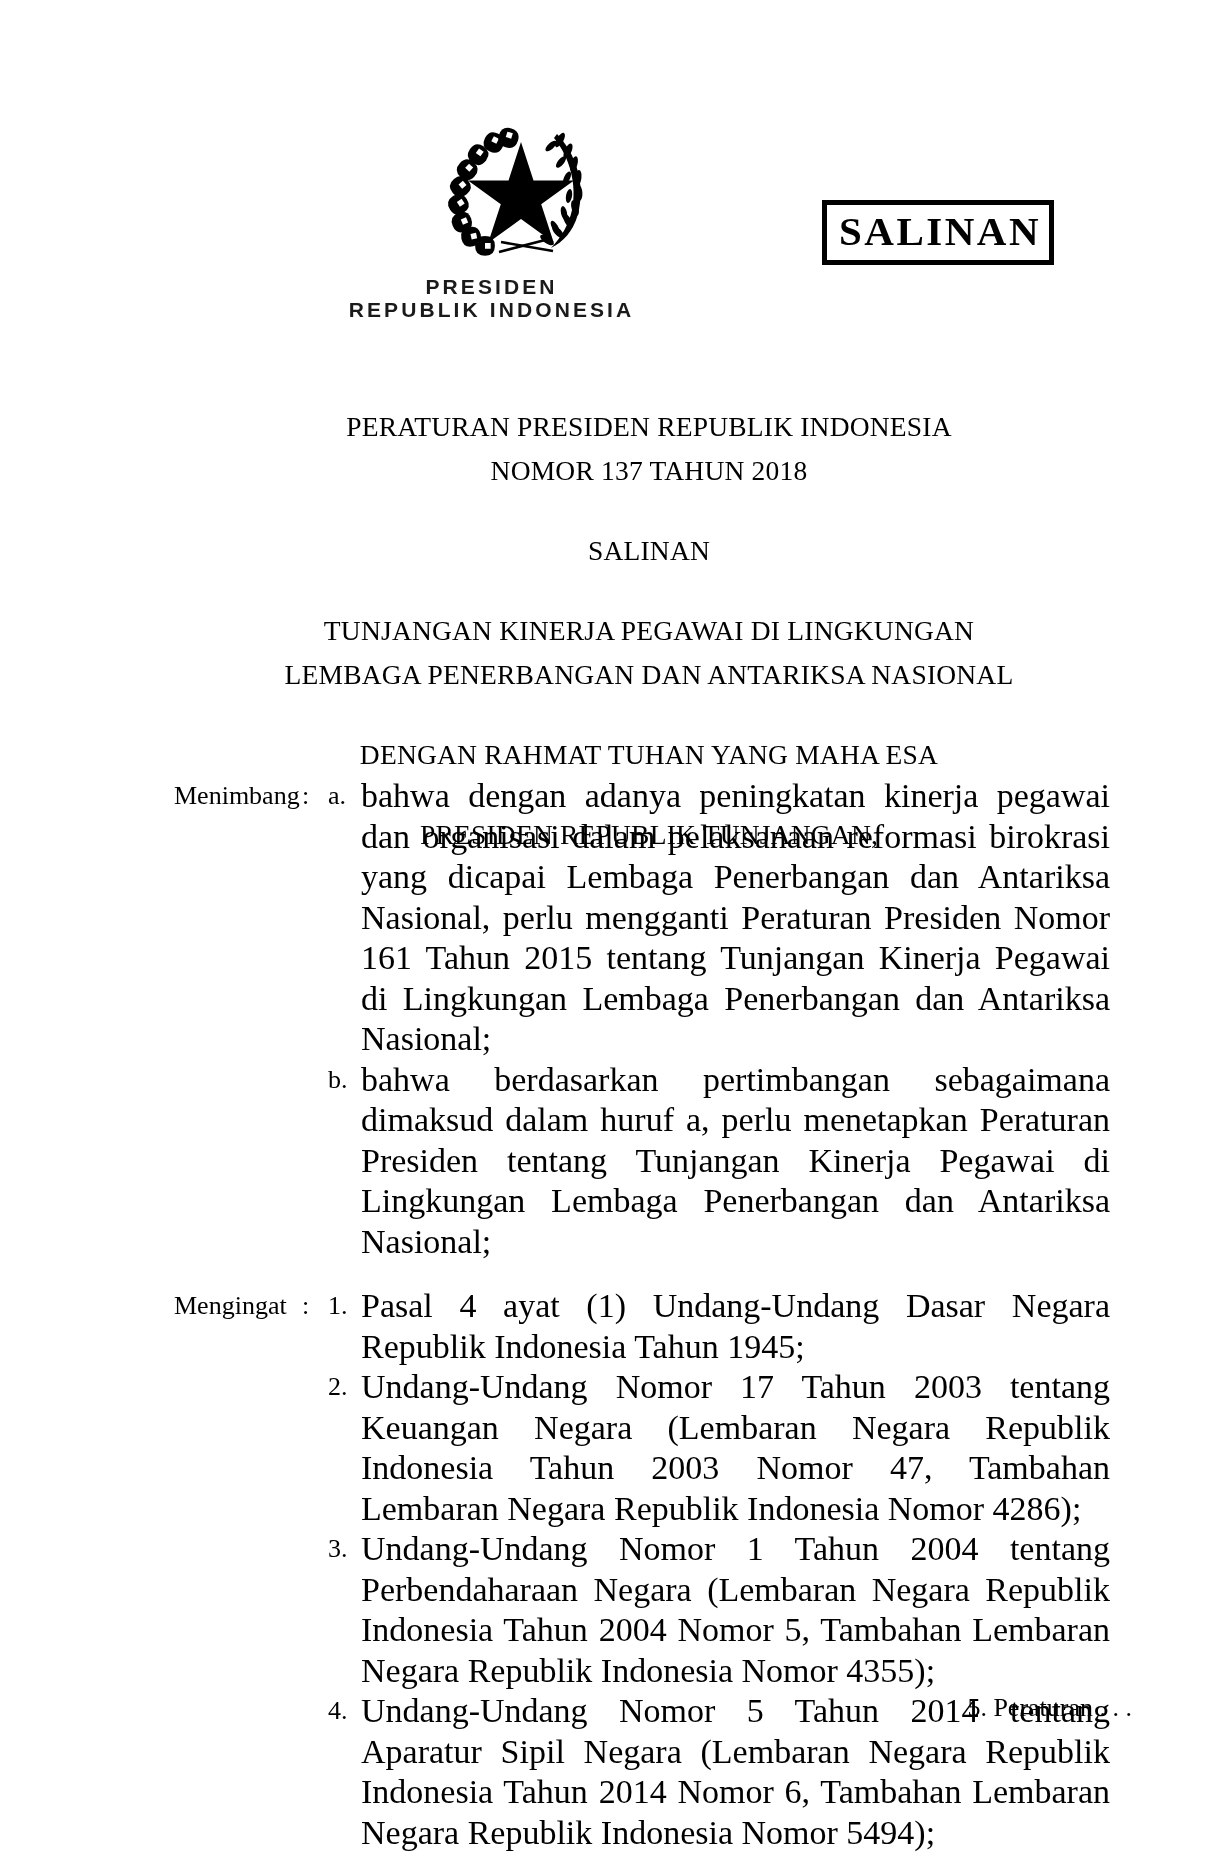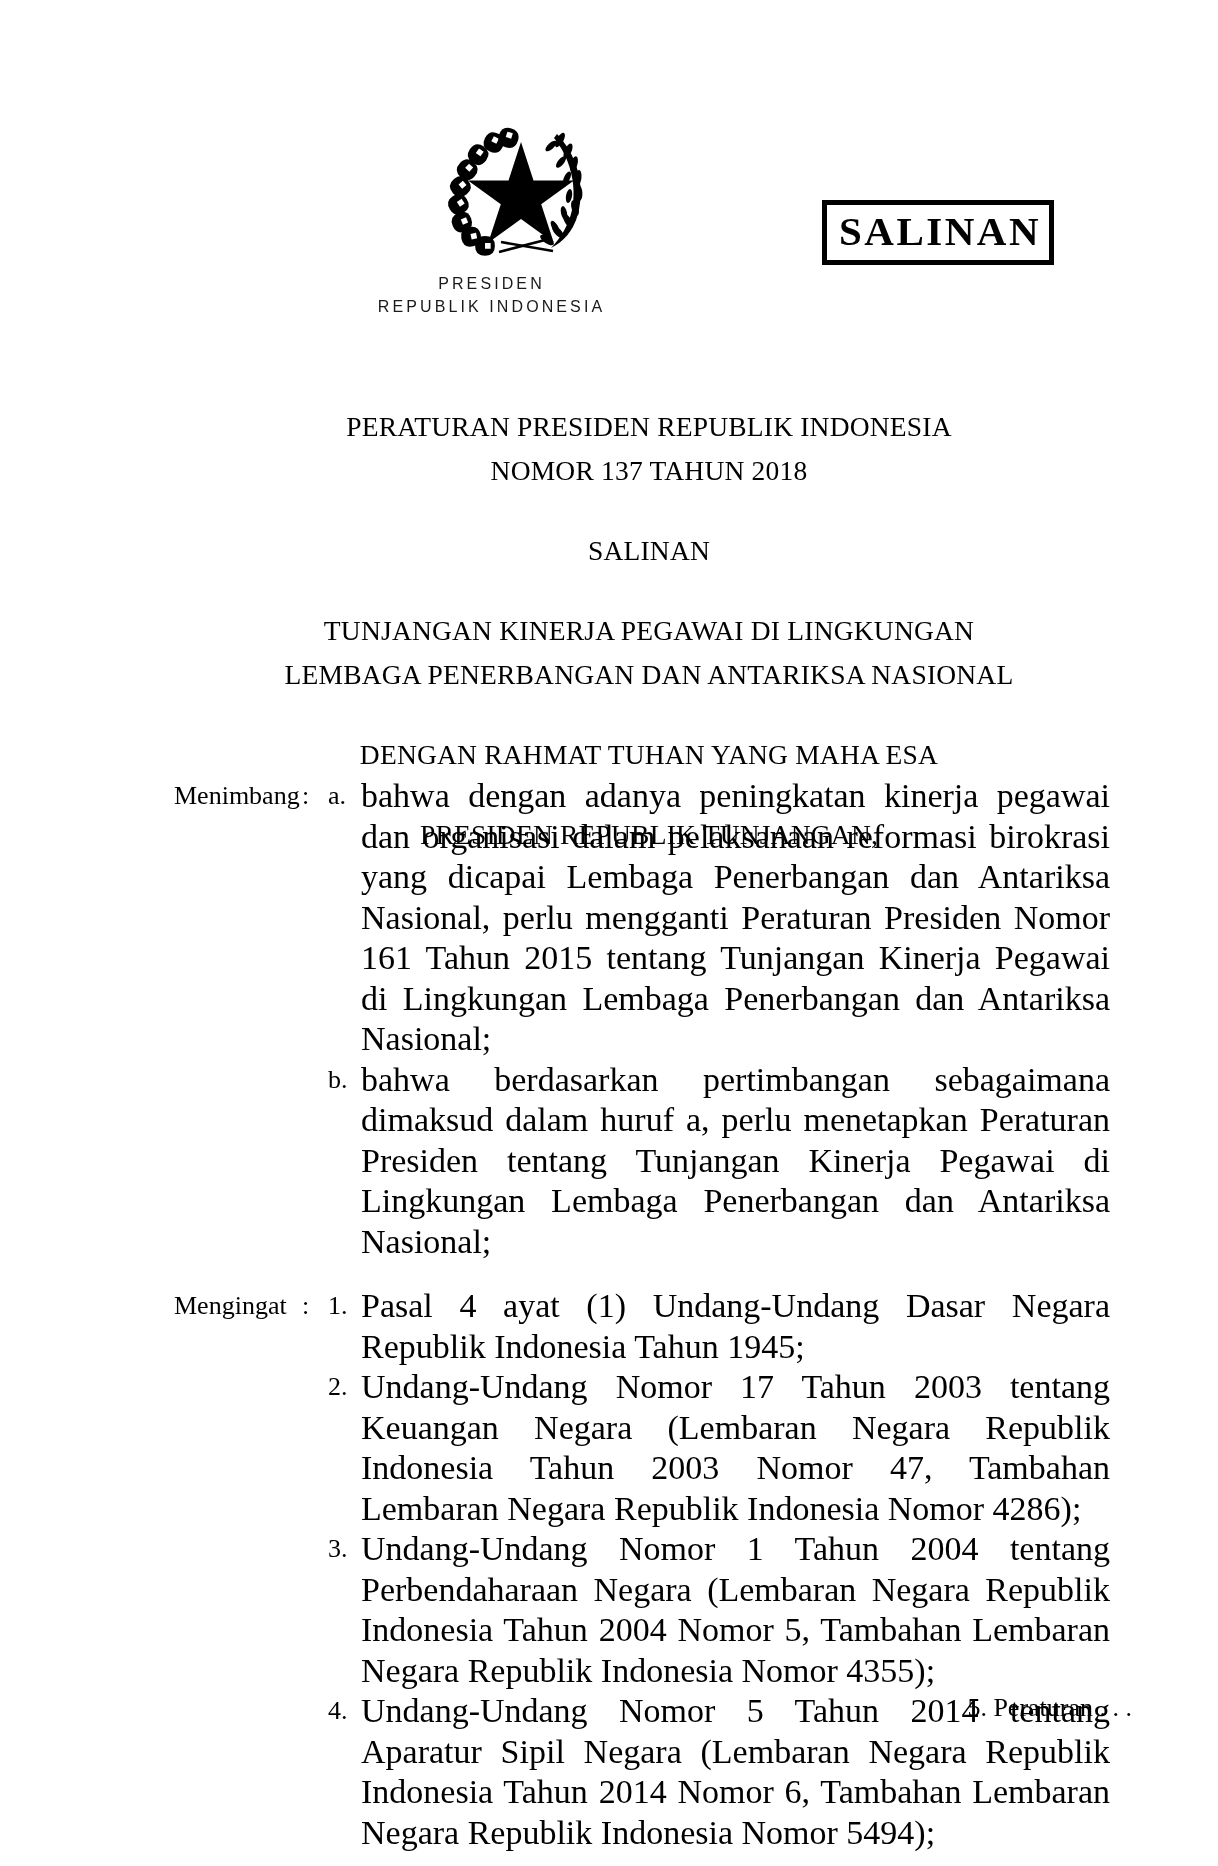--- a/index.html
+++ b/index.html
@@ -56,23 +56,24 @@
     display: block;
     text-align: center;
   }
 
   .presiden-line {
     position: absolute;
     left: 0;
     width: 983px;
     text-align: center;
     font-family: "Liberation Sans", "DejaVu Sans", sans-serif;
-    font-size: 16px;
+    font-size: 21px;
     letter-spacing: 3.1px;
     color: #1a1a1a;
+    font-weight: bold;
   }
   .presiden-line.l1 { top: 157px; }
   .presiden-line.l2 { top: 180px; }
 
   
   .title-block {
     position: absolute;
     left: 0;
     top: 405px;
     width: 1218px;

